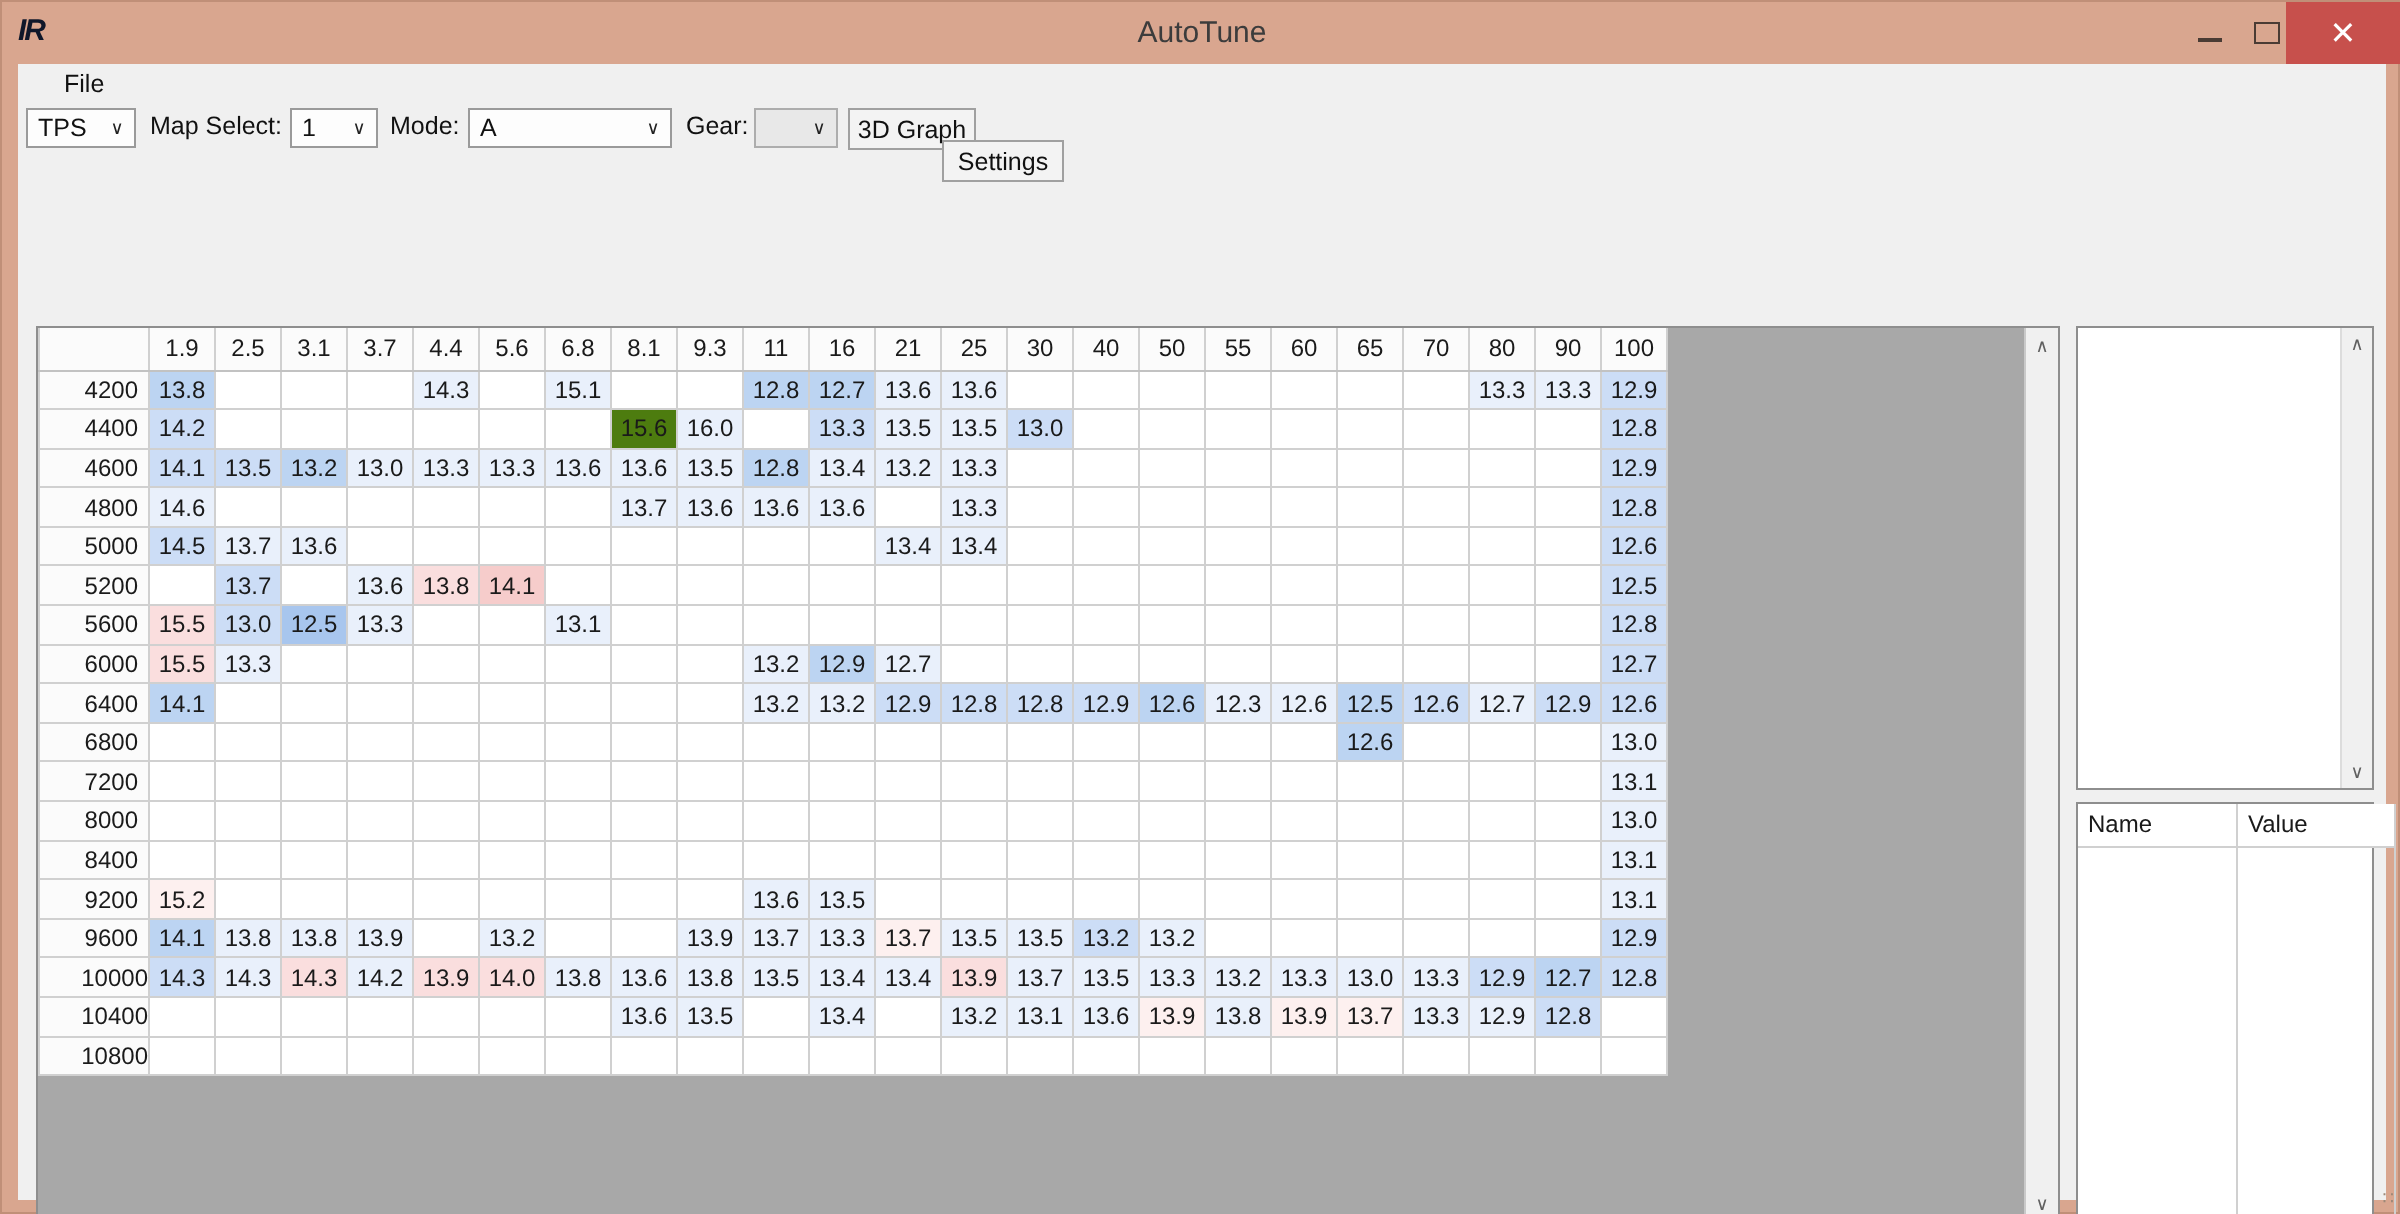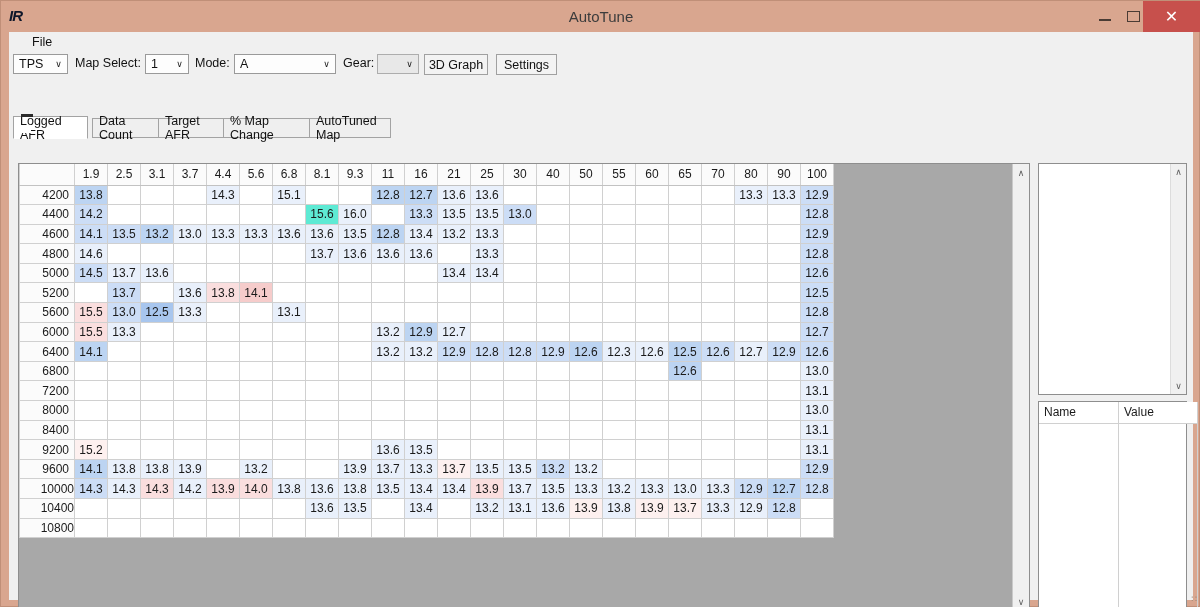--- a/index.html
+++ b/index.html
@@ -245,32 +245,23 @@
       <div class="combo" style="left:225px;width:102px;">
         <span class="cval">A</span>
         <span class="carrow">∨</span>
       </div>
       <div class="lbl" style="left:334px;">Gear:</div>
       <div class="combo flat" style="left:368px;width:42px;">
         <span class="cval"></span>
         <span class="carrow">∨</span>
       </div>
       <div class="pbtn" style="left:415px;width:64px;">3D Graph</div>
-      <div class="pbtn" style="left:487px;width:61px;">Settings</div>
+      <div class="pbtn" style="left:462px;width:61px;margin-top:16px;">Settings</div>
     </div>
 
-    <div id="tabstrip">
-      <div class="tab active" style="left:0px;width:75px;">Logged AFR</div>
-      <div class="tab" style="left:79px;width:67px;">Data Count</div>
-      <div class="tab" style="left:145px;width:66px;">Target AFR</div>
-      <div class="tab" style="left:210px;width:87px;">% Map Change</div>
-      <div class="tab" style="left:296px;width:82px;">AutoTuned Map</div>
-      <div id="tab-artifact"></div>
-      <div id="tab-artifact2"></div>
-    </div>
 
     <div id="gridpanel">
       <table class="afr" id="afr-table">
           <thead>
             <tr>
               <th class="corner"></th>
               <th style="width:33px">1.9</th>
               <th style="width:33px">2.5</th>
               <th style="width:33px">3.1</th>
               <th style="width:33px">3.7</th>
@@ -324,21 +315,21 @@
             </tr>
             <tr>
               <th class="rowhead">4400</th>
               <td style="background:#ccddf6">14.2</td>
               <td></td>
               <td></td>
               <td></td>
               <td></td>
               <td></td>
               <td></td>
-              <td style="background:#5eead4">15.6</td>
+              <td style="background:#4d7c0f">15.6</td>
               <td style="background:#e9f0fb">16.0</td>
               <td></td>
               <td style="background:#ccddf6">13.3</td>
               <td style="background:#e9f0fb">13.5</td>
               <td style="background:#e9f0fb">13.5</td>
               <td style="background:#ccddf6">13.0</td>
               <td></td>
               <td></td>
               <td></td>
               <td></td>

